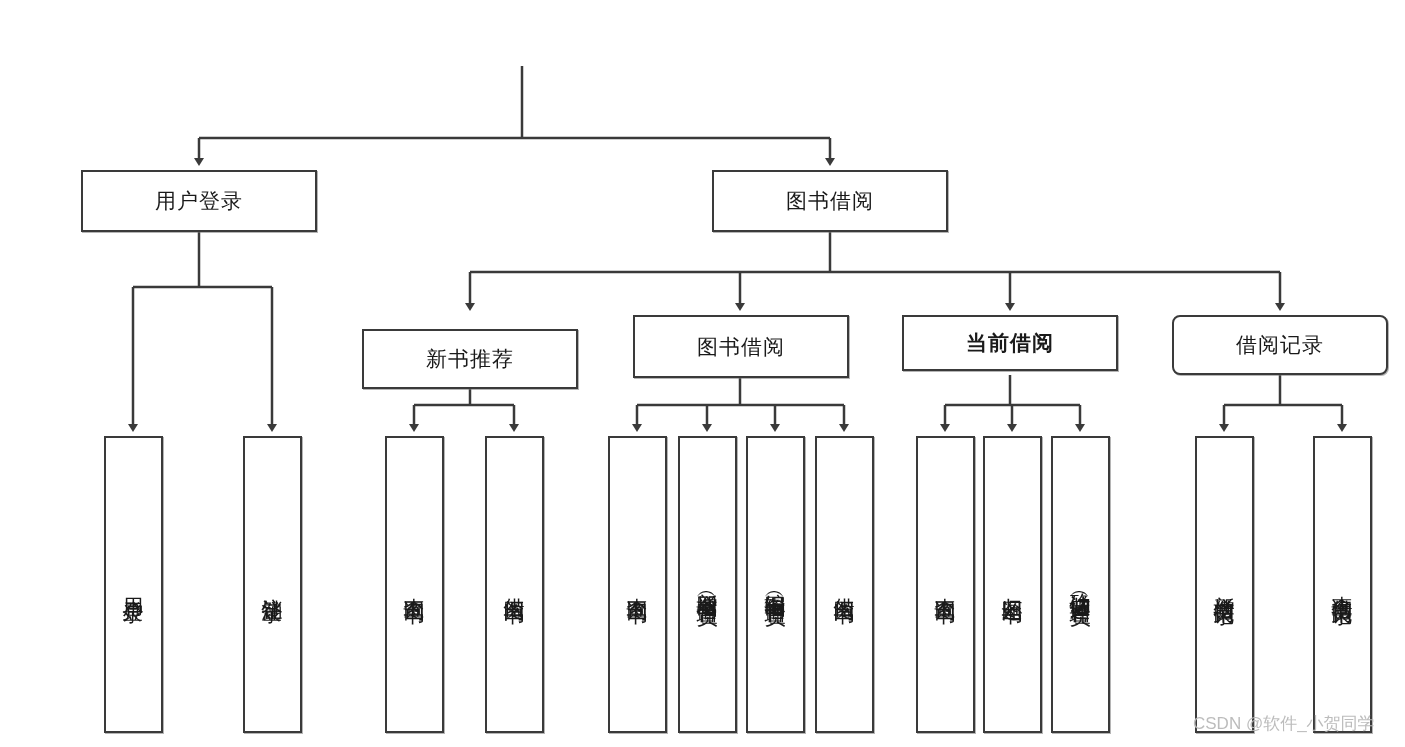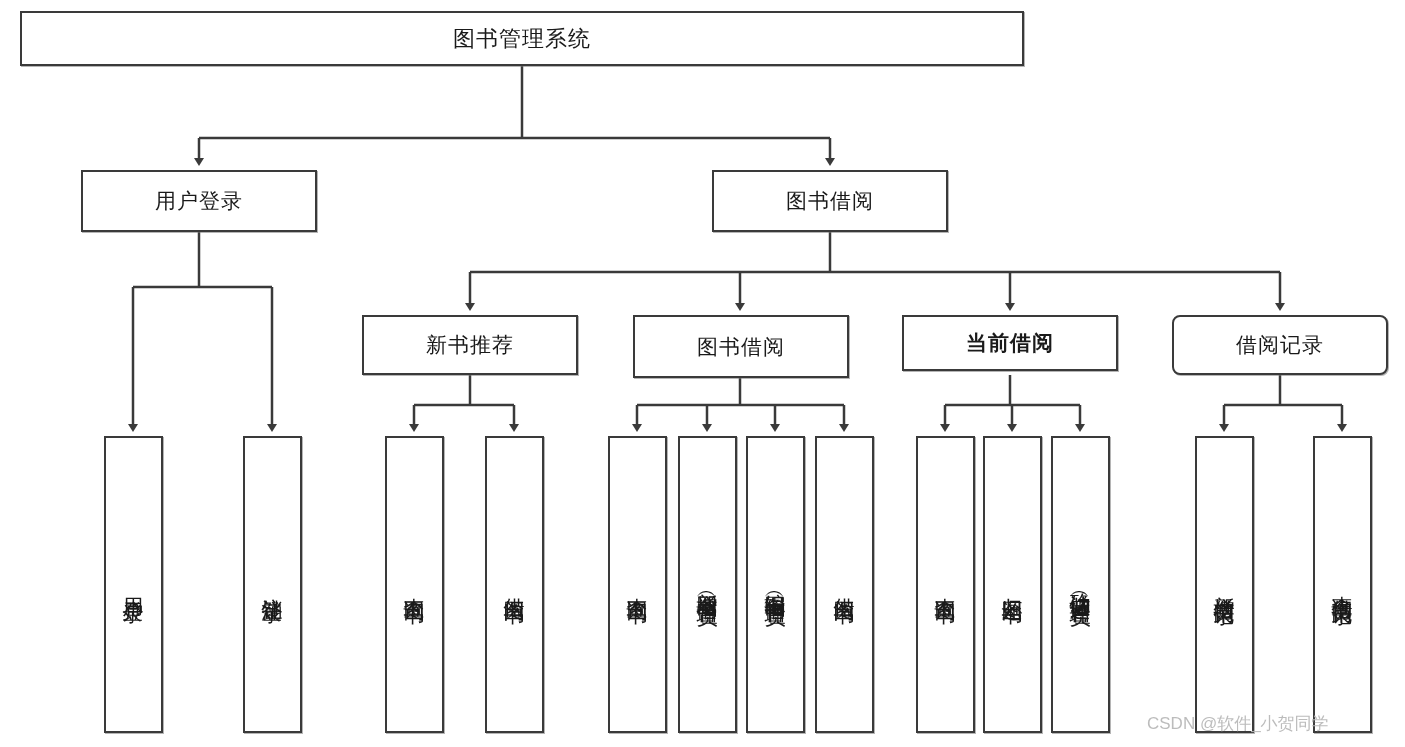--- a/index.html
+++ b/index.html
@@ -107,26 +107,25 @@
       <path d="M1012,405 L1012,428" marker-end="url(#ar)"></path>
       <path d="M1080,405 L1080,428" marker-end="url(#ar)"></path>
 
       <path d="M1280,375 L1280,405"></path>
       <path d="M1224,405 L1342,405"></path>
       <path d="M1224,405 L1224,428" marker-end="url(#ar)"></path>
       <path d="M1342,405 L1342,428" marker-end="url(#ar)"></path>
     </g>
   </svg>
 
-  <div class="node h root" style="left:20px; top:11px; width:1004px; height:55px;">图书管理系统</div>
 
   <div class="node h" style="left:81px; top:170px; width:236px; height:62px;">用户登录</div>
   <div class="node h" style="left:712px; top:170px; width:236px; height:62px;">图书借阅</div>
 
-  <div class="node h" style="left:362px; top:315px; width:216px; height:60px;">新书推荐</div>
+  <div class="node h" style="left:362px; top:329px; width:216px; height:60px;">新书推荐</div>
   <div class="node h" style="left:633px; top:315px; width:216px; height:63px;">图书借阅</div>
   <div class="node h" style="left:902px; top:315px; width:216px; height:56px;font-weight:bold;">当前借阅</div>
   <div class="node h" style="left:1172px; top:315px; width:216px; height:60px;border-radius:8px;">借阅记录</div>
 
   <div class="node v" style="left:104px; top:436px; width:59px; height:297px;">用户登录</div>
   <div class="node v" style="left:243px; top:436px; width:59px; height:297px;">注销登录</div>
 
   <div class="node v" style="left:385px; top:436px; width:59px; height:297px;">查询图书</div>
   <div class="node v" style="left:485px; top:436px; width:59px; height:297px;">借阅图书</div>
 
@@ -135,15 +134,15 @@
   <div class="node v" style="left:746px; top:436px; width:59px; height:297px;">编辑图书（管理员）</div>
   <div class="node v" style="left:815px; top:436px; width:59px; height:297px;">借阅图书</div>
 
   <div class="node v" style="left:916px; top:436px; width:59px; height:297px;">查询图书</div>
   <div class="node v" style="left:983px; top:436px; width:59px; height:297px;">归还图书</div>
   <div class="node v" style="left:1051px; top:436px; width:59px; height:297px;">确认归还（管理员）</div>
 
   <div class="node v" style="left:1195px; top:436px; width:59px; height:297px;">新增借阅记录</div>
   <div class="node v" style="left:1313px; top:436px; width:59px; height:297px;">查询借阅记录</div>
 
-  <div class="wm" style="left:1147px; top:712px;">CSDN @软件_小贺同学</div>
+  <div class="wm" style="left:1193px; top:712px;">CSDN @软件_小贺同学</div>
 
 </div>
 
 </body></html>

